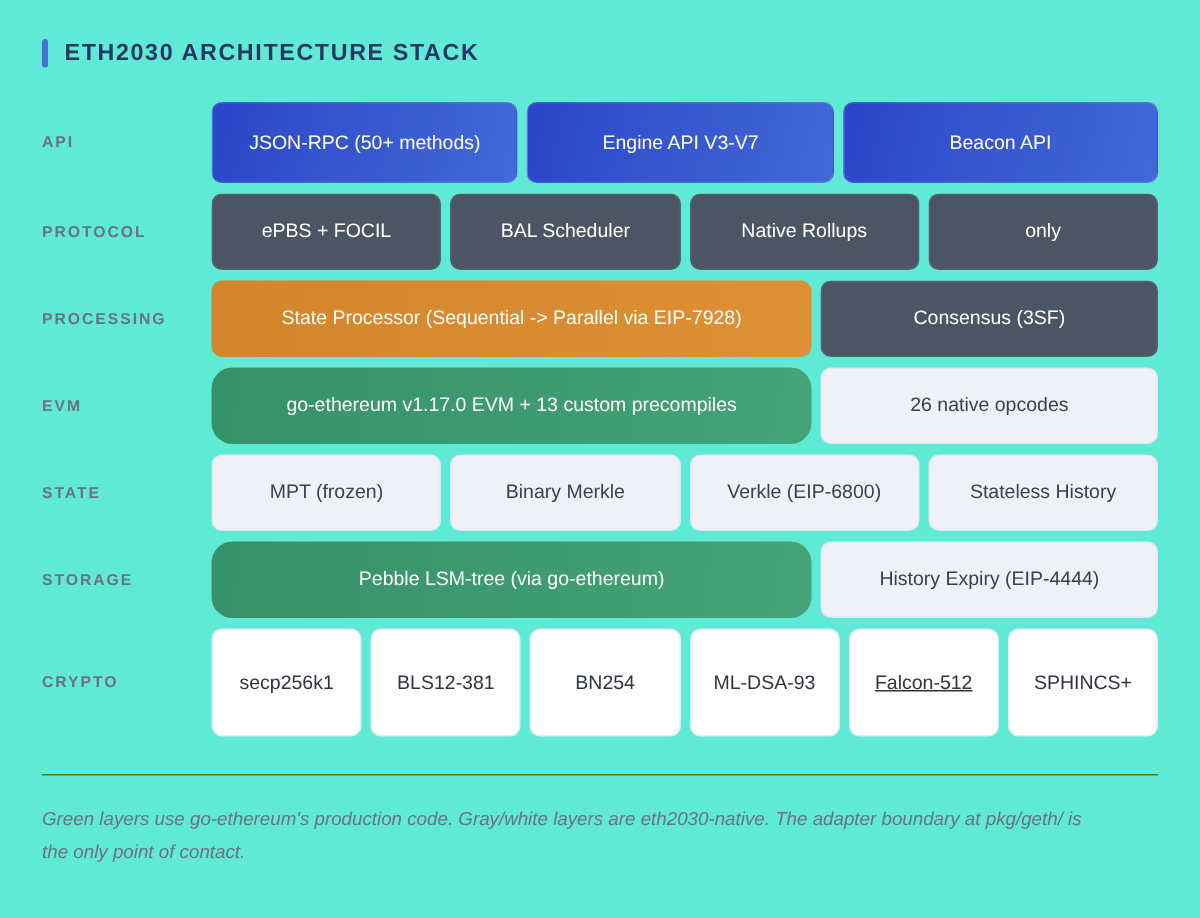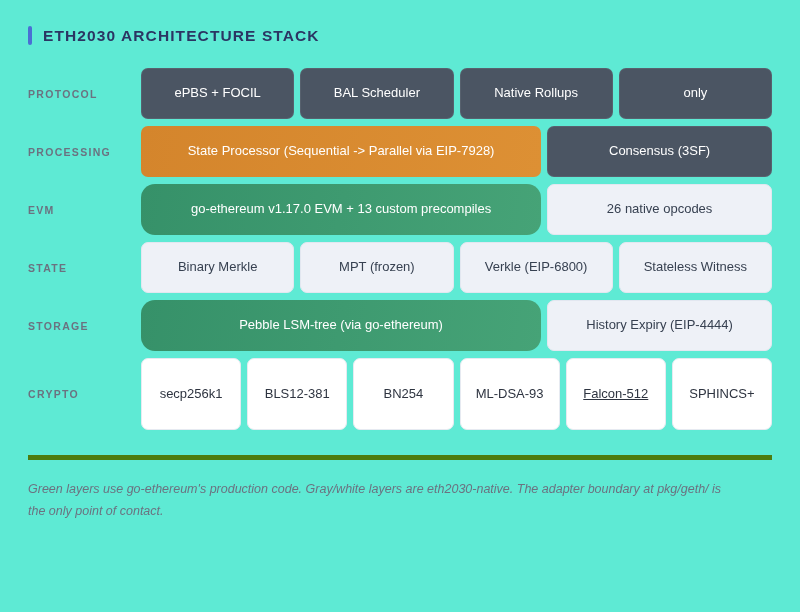--- a/index.html
+++ b/index.html
@@ -107,21 +107,21 @@
     color: #2e3440;
     border: 1px solid #e6eaf1;
   }
   
   .row.h-api    .cell { height: 54px; }
   .row.h-std    .cell { height: 51px; }
   .row.h-crypto .cell { height: 72px; }
   
   .footer {
     margin-top: 18px;
-    border-top: 5px solid #4d7c0f;
+    border-top: 1px solid #4d7c0f;
     padding-top: 19px;
   }
   .footer-note {
     font-size: 12.5px;
     font-style: italic;
     color: #6b7280;
     line-height: 1.75;
     max-width: 706px;
   }
 </style>
@@ -129,20 +129,28 @@
 <body>
 
 <div class="card">
 
   <div class="title-row">
     <div class="title-accent"></div>
     <div class="title-text">ETH2030 ARCHITECTURE STACK</div>
   </div>
 
   <div class="stack">
+      <div class="row h-api">
+        <div class="row-label">API</div>
+        <div class="row-cells">
+          <div class="cell blue" style="flex: 33 1 0px;">JSON-RPC (50+ methods)</div>
+          <div class="cell blue" style="flex: 33 1 0px;">Engine API V3-V7</div>
+          <div class="cell blue" style="flex: 34 1 0px;">Beacon API</div>
+        </div>
+      </div>
       <div class="row h-std">
         <div class="row-label">PROTOCOL</div>
         <div class="row-cells">
           <div class="cell slate" style="flex: 25 1 0px;">ePBS + FOCIL</div>
           <div class="cell slate" style="flex: 25 1 0px;">BAL Scheduler</div>
           <div class="cell slate" style="flex: 25 1 0px;">Native Rollups</div>
           <div class="cell slate" style="flex: 25 1 0px;">only</div>
         </div>
       </div>
       <div class="row h-std">
@@ -155,24 +163,24 @@
       <div class="row h-std">
         <div class="row-label">EVM</div>
         <div class="row-cells">
           <div class="cell green" style="flex: 65 1 0px;">go-ethereum v1.17.0 EVM + 13 custom precompiles</div>
           <div class="cell light" style="flex: 35 1 0px;">26 native opcodes</div>
         </div>
       </div>
       <div class="row h-std">
         <div class="row-label">STATE</div>
         <div class="row-cells">
+          <div class="cell light" style="flex: 25 1 0px;">MPT (frozen)</div>
           <div class="cell light" style="flex: 25 1 0px;">Binary Merkle</div>
-          <div class="cell light" style="flex: 25 1 0px;">MPT (frozen)</div>
           <div class="cell light" style="flex: 25 1 0px;">Verkle (EIP-6800)</div>
-          <div class="cell light" style="flex: 25 1 0px;">Stateless Witness</div>
+          <div class="cell light" style="flex: 25 1 0px;">Stateless History</div>
         </div>
       </div>
       <div class="row h-std">
         <div class="row-label">STORAGE</div>
         <div class="row-cells">
           <div class="cell green" style="flex: 65 1 0px;">Pebble LSM-tree (via go-ethereum)</div>
           <div class="cell light" style="flex: 35 1 0px;">History Expiry (EIP-4444)</div>
         </div>
       </div>
       <div class="row h-crypto">

